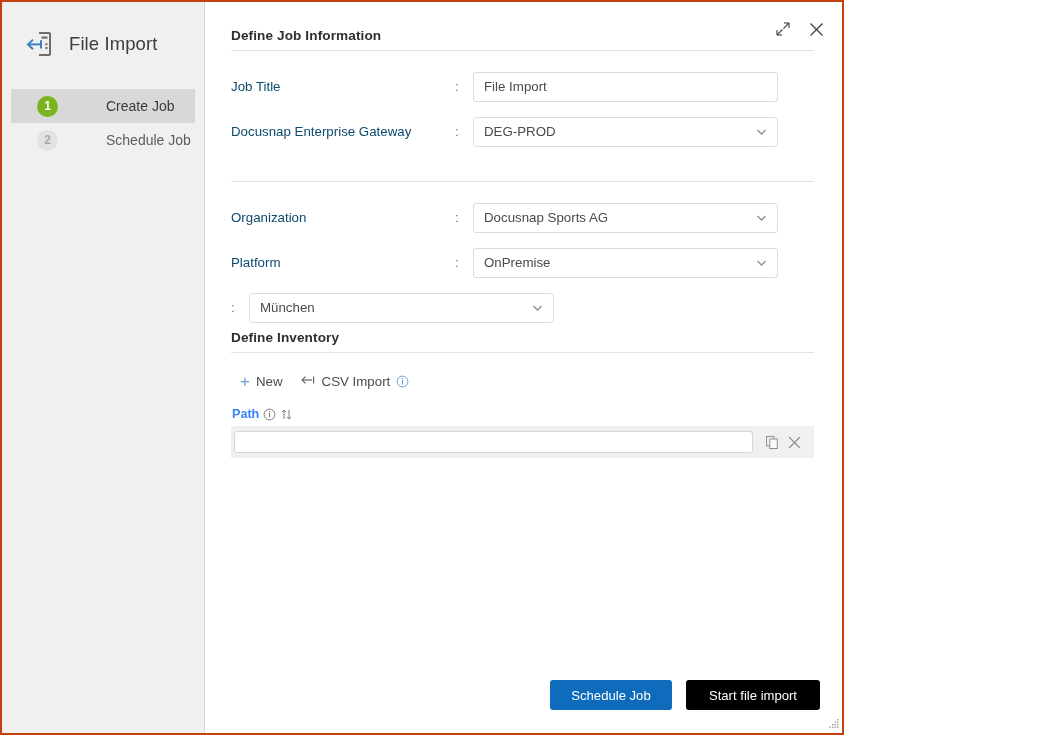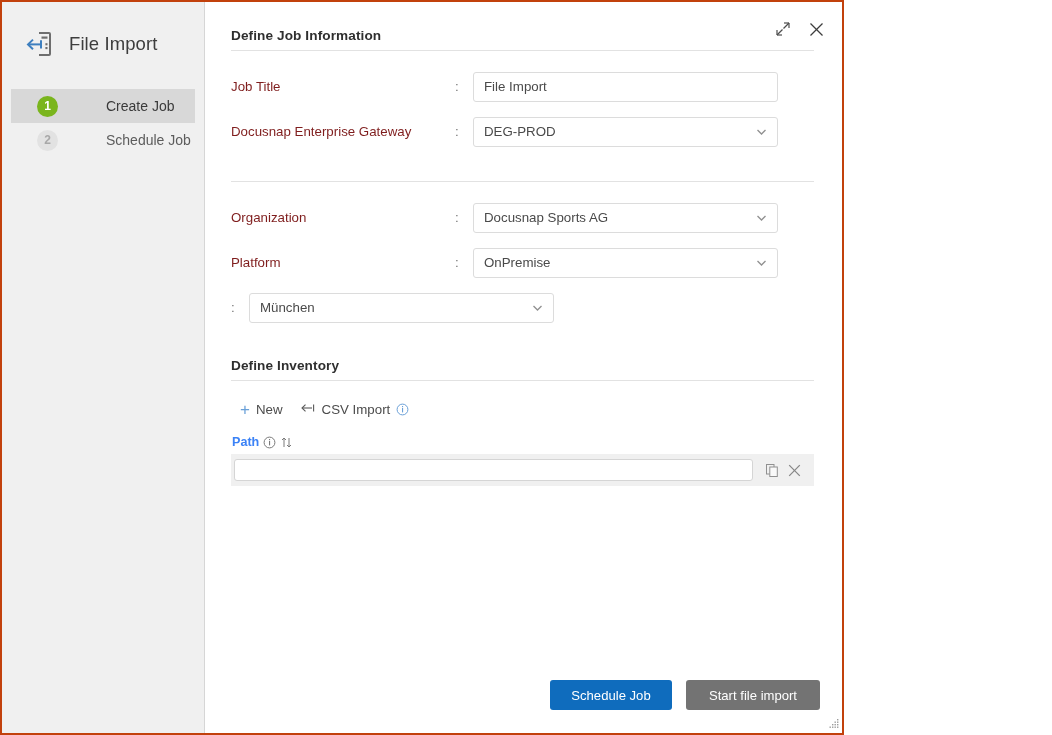--- a/index.html
+++ b/index.html
@@ -97,31 +97,31 @@
     padding-bottom: 7px;
     font-weight: 600;
     letter-spacing: 0.1px;
   }
   .section-rule {
     border-bottom: 1px solid #e2e2e2;
     margin-bottom: 13px;
   }
   .sec-gap-1 { margin-top: 0px; }
   .sec-gap-2 { margin-top: 27px; }
-  .sec-gap-3 { margin-top: 28px; }
+  .sec-gap-3 { }
 
   .field-row {
     display: flex;
     align-items: center;
     height: 45px;
   }
   .field-label {
     width: 224px;
     font-size: 13.3px;
-    color: #7f1d1d;
+    color: #0c4a6e;
   }
   .field-colon {
     width: 18px;
     font-size: 13.3px;
     color: #767676;
   }
   .field-ctl {
     width: 305px;
     height: 30px;
     border: 1px solid #dcdcdc;
@@ -200,21 +200,21 @@
     height: 30px;
     border: none;
     border-radius: 3px;
     color: #ffffff;
     font-size: 13.1px;
     font-family: "Liberation Sans", sans-serif;
     cursor: pointer;
     padding: 0 16px;
   }
   .btn-blue { background: #0f6cbd; min-width: 122px; }
-  .btn-green { background: #737373; min-width: 134px; }
+  .btn-green { background: #000000; min-width: 134px; }
 
   .resize-grip {
     position: absolute;
     right: 2px; bottom: 2px;
     width: 14px; height: 14px;
   }
 </style>
 </head>
 <body>
 

